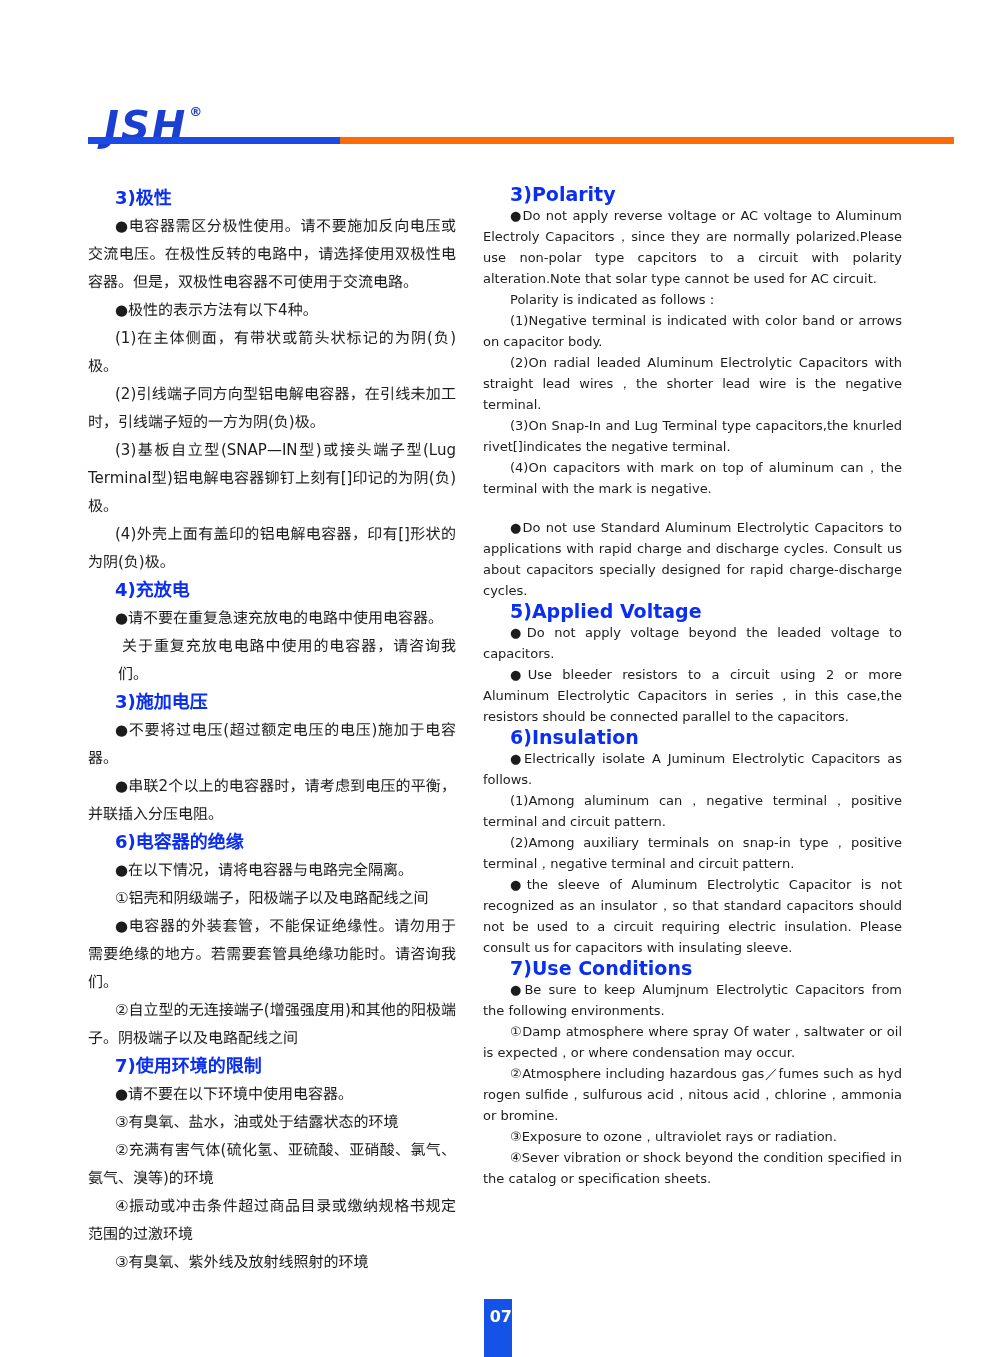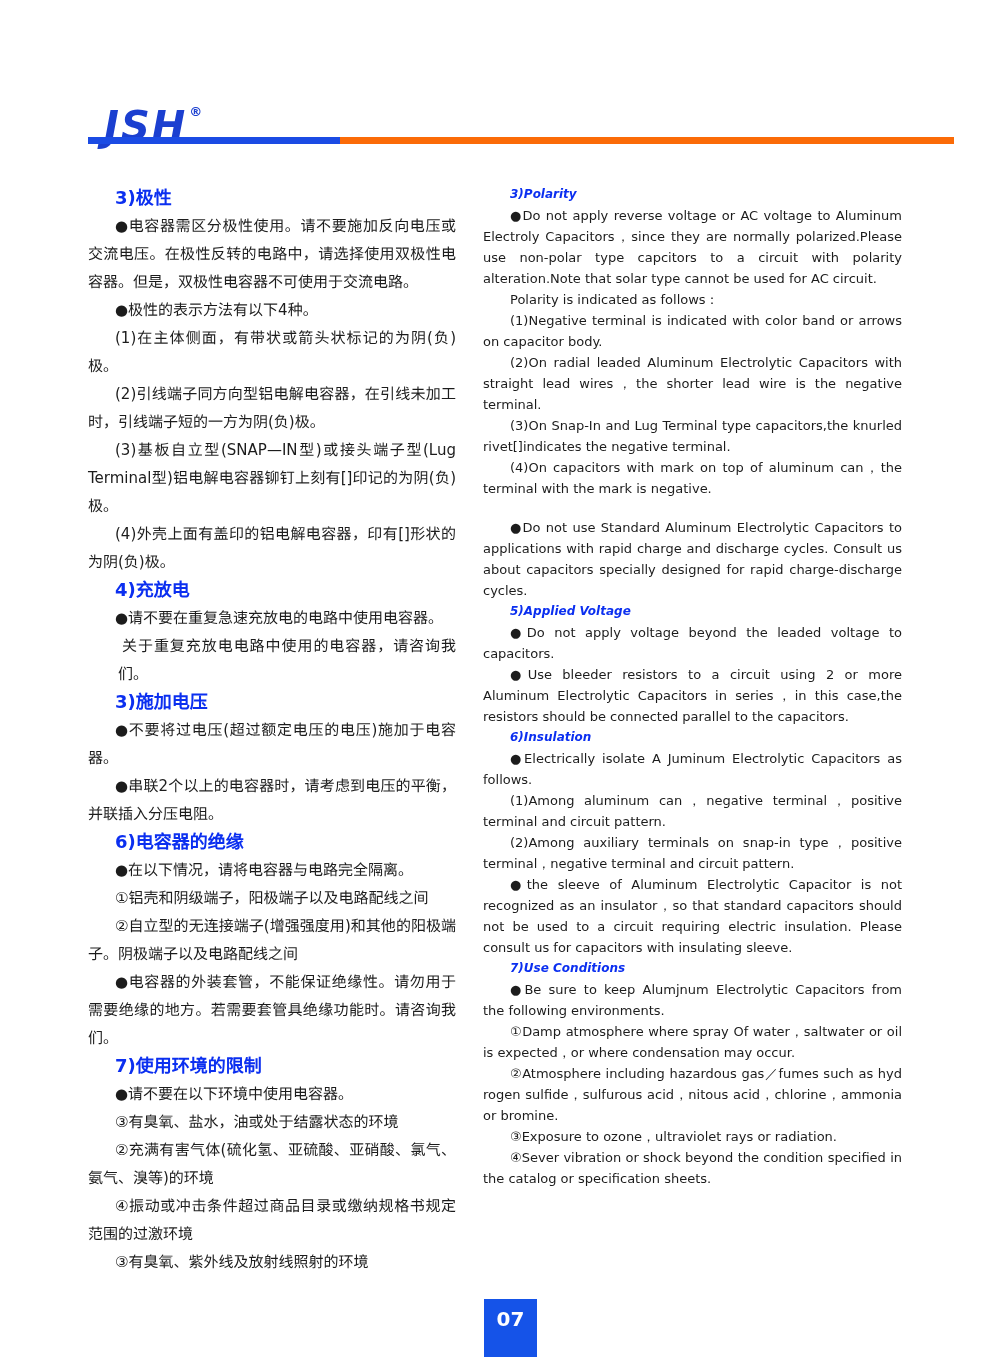--- a/index.html
+++ b/index.html
@@ -51,37 +51,37 @@
     left:483px;width:419px;
     font-size:13px;line-height:21px;
   }
   .blk{margin:0;}
   .heading{
     color:var(--heading-blue);
     font-weight:bold;
     text-indent:27px;
   }
   .col-left .heading{font-size:18px;}
-  .col-right .heading{font-size:12px;font-style:italic;}
+  .col-right .heading{font-size:19px;}
   .para{
     text-indent:27px;
     text-align:justify;
     text-justify:inter-ideograph;
   }
   .line{text-indent:4px;text-align:justify;margin-left:30px;}
   .gap{height:18px;}
   
   .pageno{
     position:absolute;
     left:484px;bottom:0;
-    width:53px;height:58px;
+    width:28px;height:58px;
     background:var(--badge-blue);
     color:#ffffff;
-    font-size:20px;font-weight:bold;
-    text-align:center;
+    font-size:16px;font-weight:bold;
+    text-align:right;
     padding-top:8px;
   }
 </style>
 </head>
 <body>
 
 <div class="page">
 
   <header>
     <div class="logo">
@@ -104,22 +104,22 @@
         <p class="blk para">(4)外壳上面有盖印的铝电解电容器，印有[]形状的为阴(负)极。</p>
         <p class="blk heading">4)充放电</p>
         <p class="blk para">●请不要在重复急速充放电的电路中使用电容器。</p>
         <p class="blk line">关于重复充放电电路中使用的电容器，请咨询我们。</p>
         <p class="blk heading">3)施加电压</p>
         <p class="blk para">●不要将过电压(超过额定电压的电压)施加于电容器。</p>
         <p class="blk para">●串联2个以上的电容器时，请考虑到电压的平衡，并联插入分压电阻。</p>
         <p class="blk heading">6)电容器的绝缘</p>
         <p class="blk para">●在以下情况，请将电容器与电路完全隔离。</p>
         <p class="blk para">①铝壳和阴级端子，阳极端子以及电路配线之间</p>
+        <p class="blk para">●电容器的外装套管，不能保证绝缘性。请勿用于需要绝缘的地方。若需要套管具绝缘功能时。请咨询我们。</p>
         <p class="blk para">②自立型的无连接端子(增强强度用)和其他的阳极端子。阴极端子以及电路配线之间</p>
-        <p class="blk para">●电容器的外装套管，不能保证绝缘性。请勿用于需要绝缘的地方。若需要套管具绝缘功能时。请咨询我们。</p>
         <p class="blk heading">7)使用环境的限制</p>
         <p class="blk para">●请不要在以下环境中使用电容器。</p>
         <p class="blk para">③有臭氧、盐水，油或处于结露状态的环境</p>
         <p class="blk para">②充满有害气体(硫化氢、亚硫酸、亚硝酸、氯气、氨气、溴等)的环境</p>
         <p class="blk para">④振动或冲击条件超过商品目录或缴纳规格书规定范围的过激环境</p>
         <p class="blk para">③有臭氧、紫外线及放射线照射的环境</p>
       </section>
     <section class="col col-right" lang="en">
         <p class="blk heading">3)Polarity</p>
         <p class="blk para">●Do not apply reverse voltage or AC voltage to Aluminum Electroly Capacitors，since they are normally polarized.Please use non-polar type capcitors to a circuit with polarity alteration.Note that solar type cannot be used for AC circuit.</p>

